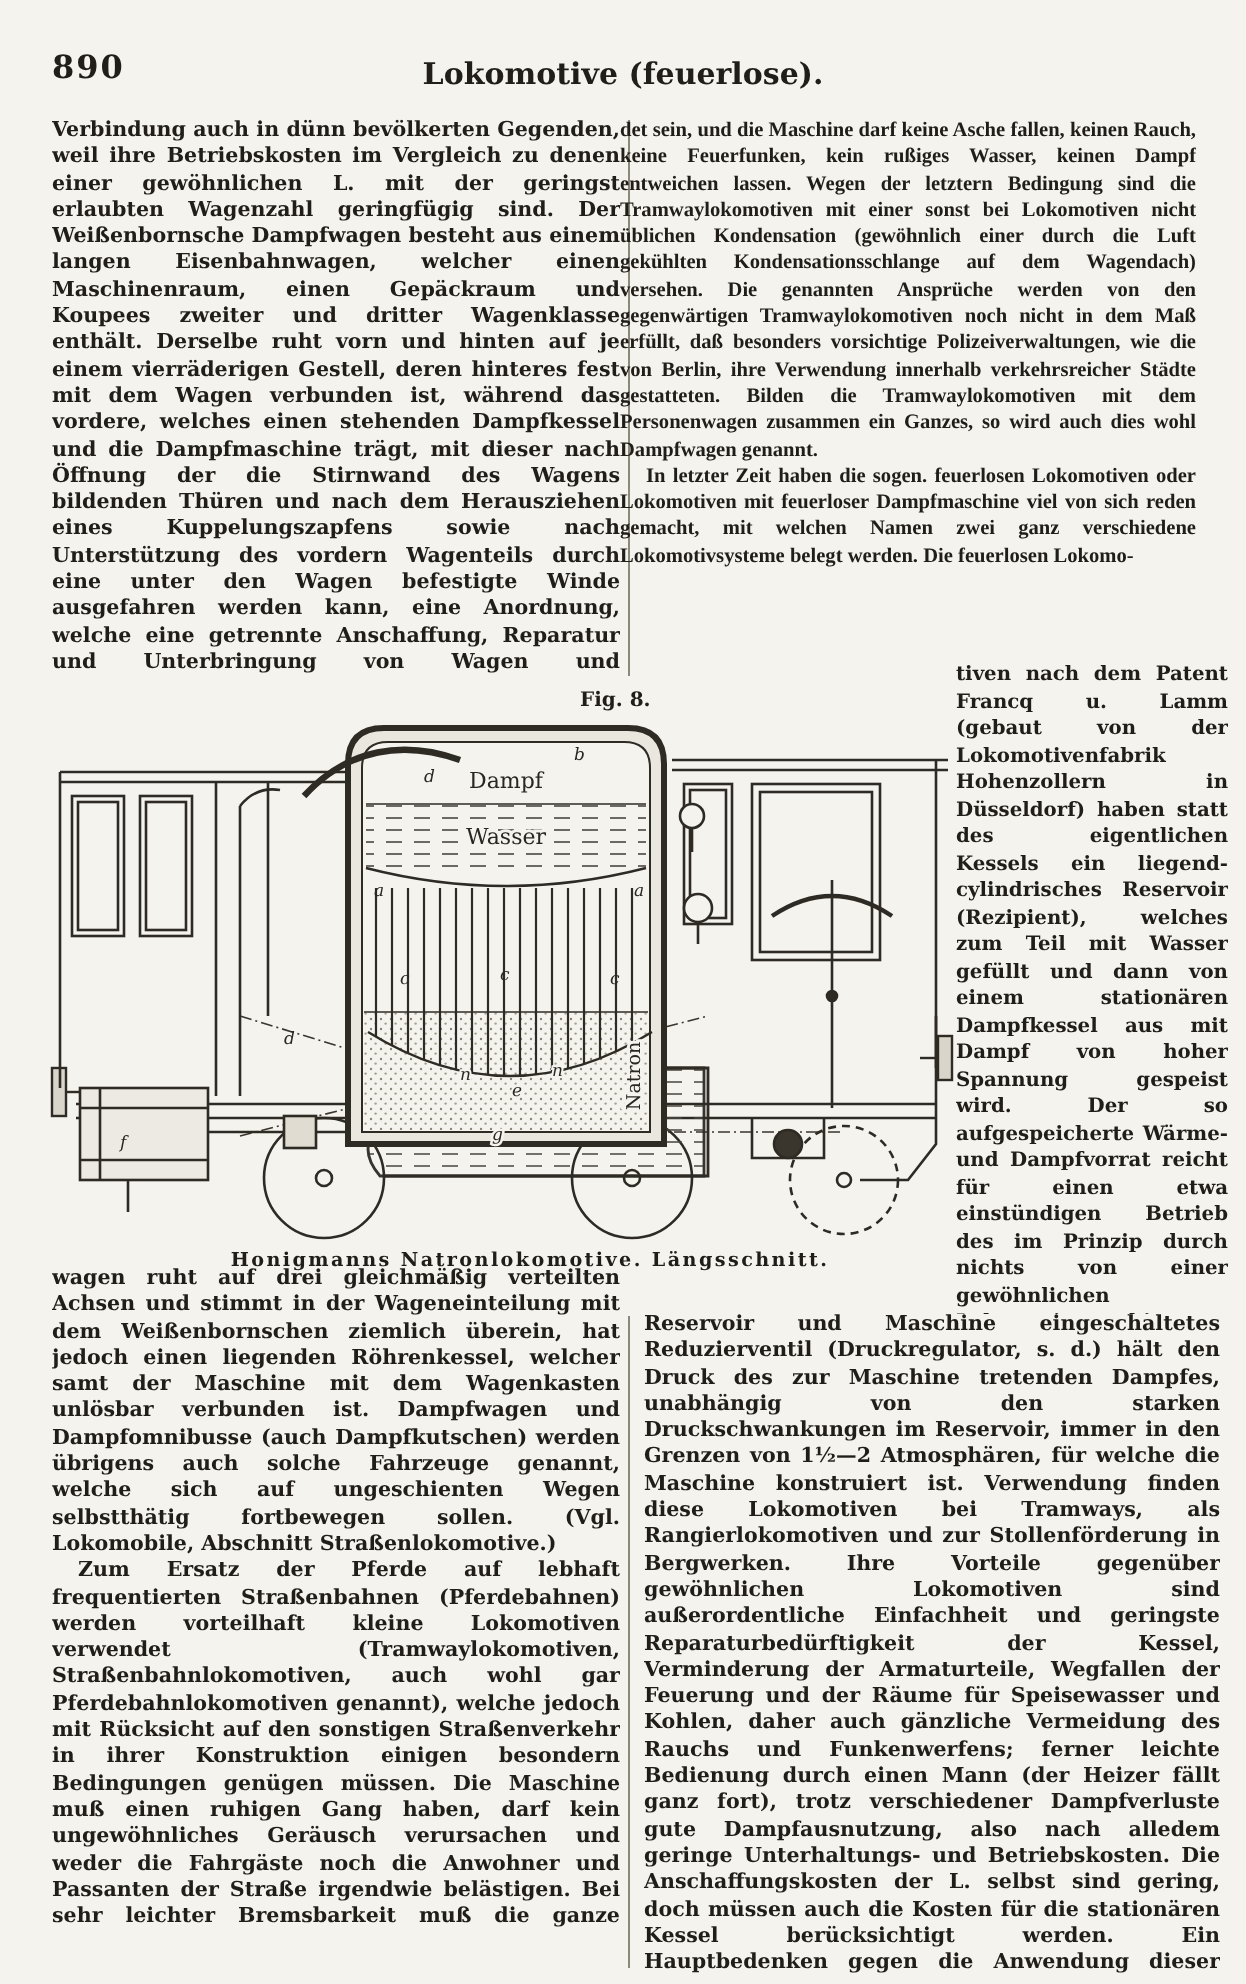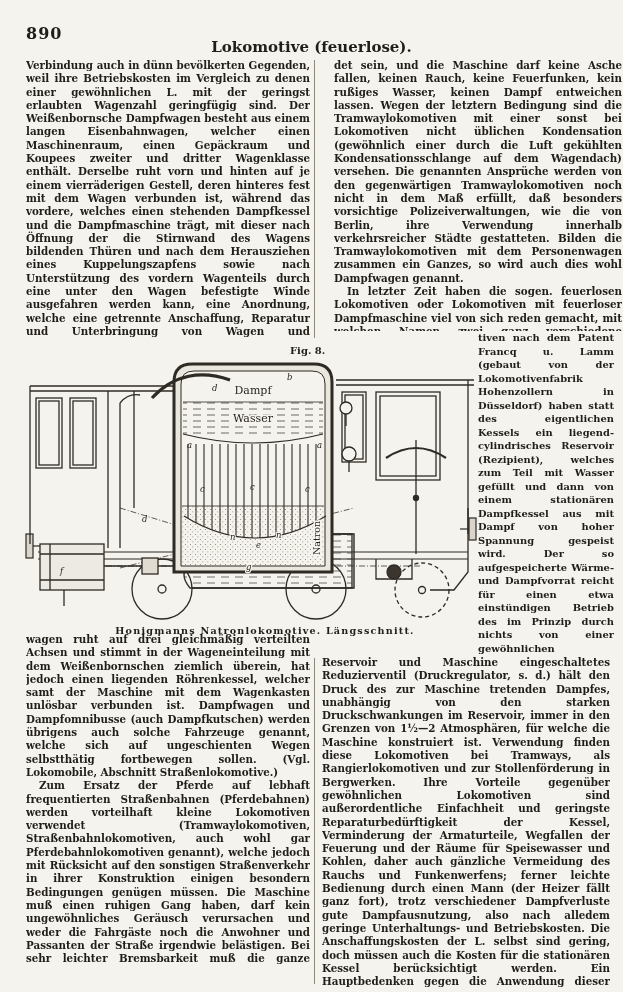--- a/index.html
+++ b/index.html
@@ -7,32 +7,32 @@
     width:623px;height:992px;position:relative;overflow:hidden;
     background:#f5f3ee;
     font-family:"DejaVu Serif", serif;
     color:#211e19;
   }
   .abs{position:absolute;}
   .pagehead-num{
     left:26px;top:24px;font-size:16px;font-weight:bold;letter-spacing:1px;
   }
   .pagehead-title{
-    left:0;top:38px;width:623px;text-align:center;font-size:15px;font-weight:bold;
+    left:0;top:28px;width:623px;text-align:center;font-size:15px;font-weight:bold;
   }
   .textblock{
     font-weight:bold;
     font-size:10.3px;line-height:13.3px;
     text-align:justify;
     overflow:hidden;
   }
   .textblock p{margin:0;padding:0;}
   .textblock p.indent{text-indent:13px;}
   .col-left-top   {left:26px;  top:59px;  width:284px; height:278px;}
-  .col-right-top  {left:334px; top:59px;  width:288px; height:272px;}
+  .col-right-top  {left:310px; top:59px;  width:288px; height:272px;font-family:Liberation Serif, serif;}
   .col-right-narrow{left:478px; top:331px; width:136px; height:326px; font-size:9.9px; line-height:13.5px;}
   .col-left-bot   {left:26px;  top:633px; width:284px; height:332px;}
   .col-right-bot  {left:322px; top:656px; width:288px; height:332px;}
   .col-rule{
     left:314px;width:1px;background:#8e887b;
   }
   .rule-top{top:60px;height:278px;}
   .rule-bot{top:658px;height:326px;}
   .fig-label{
     left:290px;top:345px;width:100px;text-align:left;

